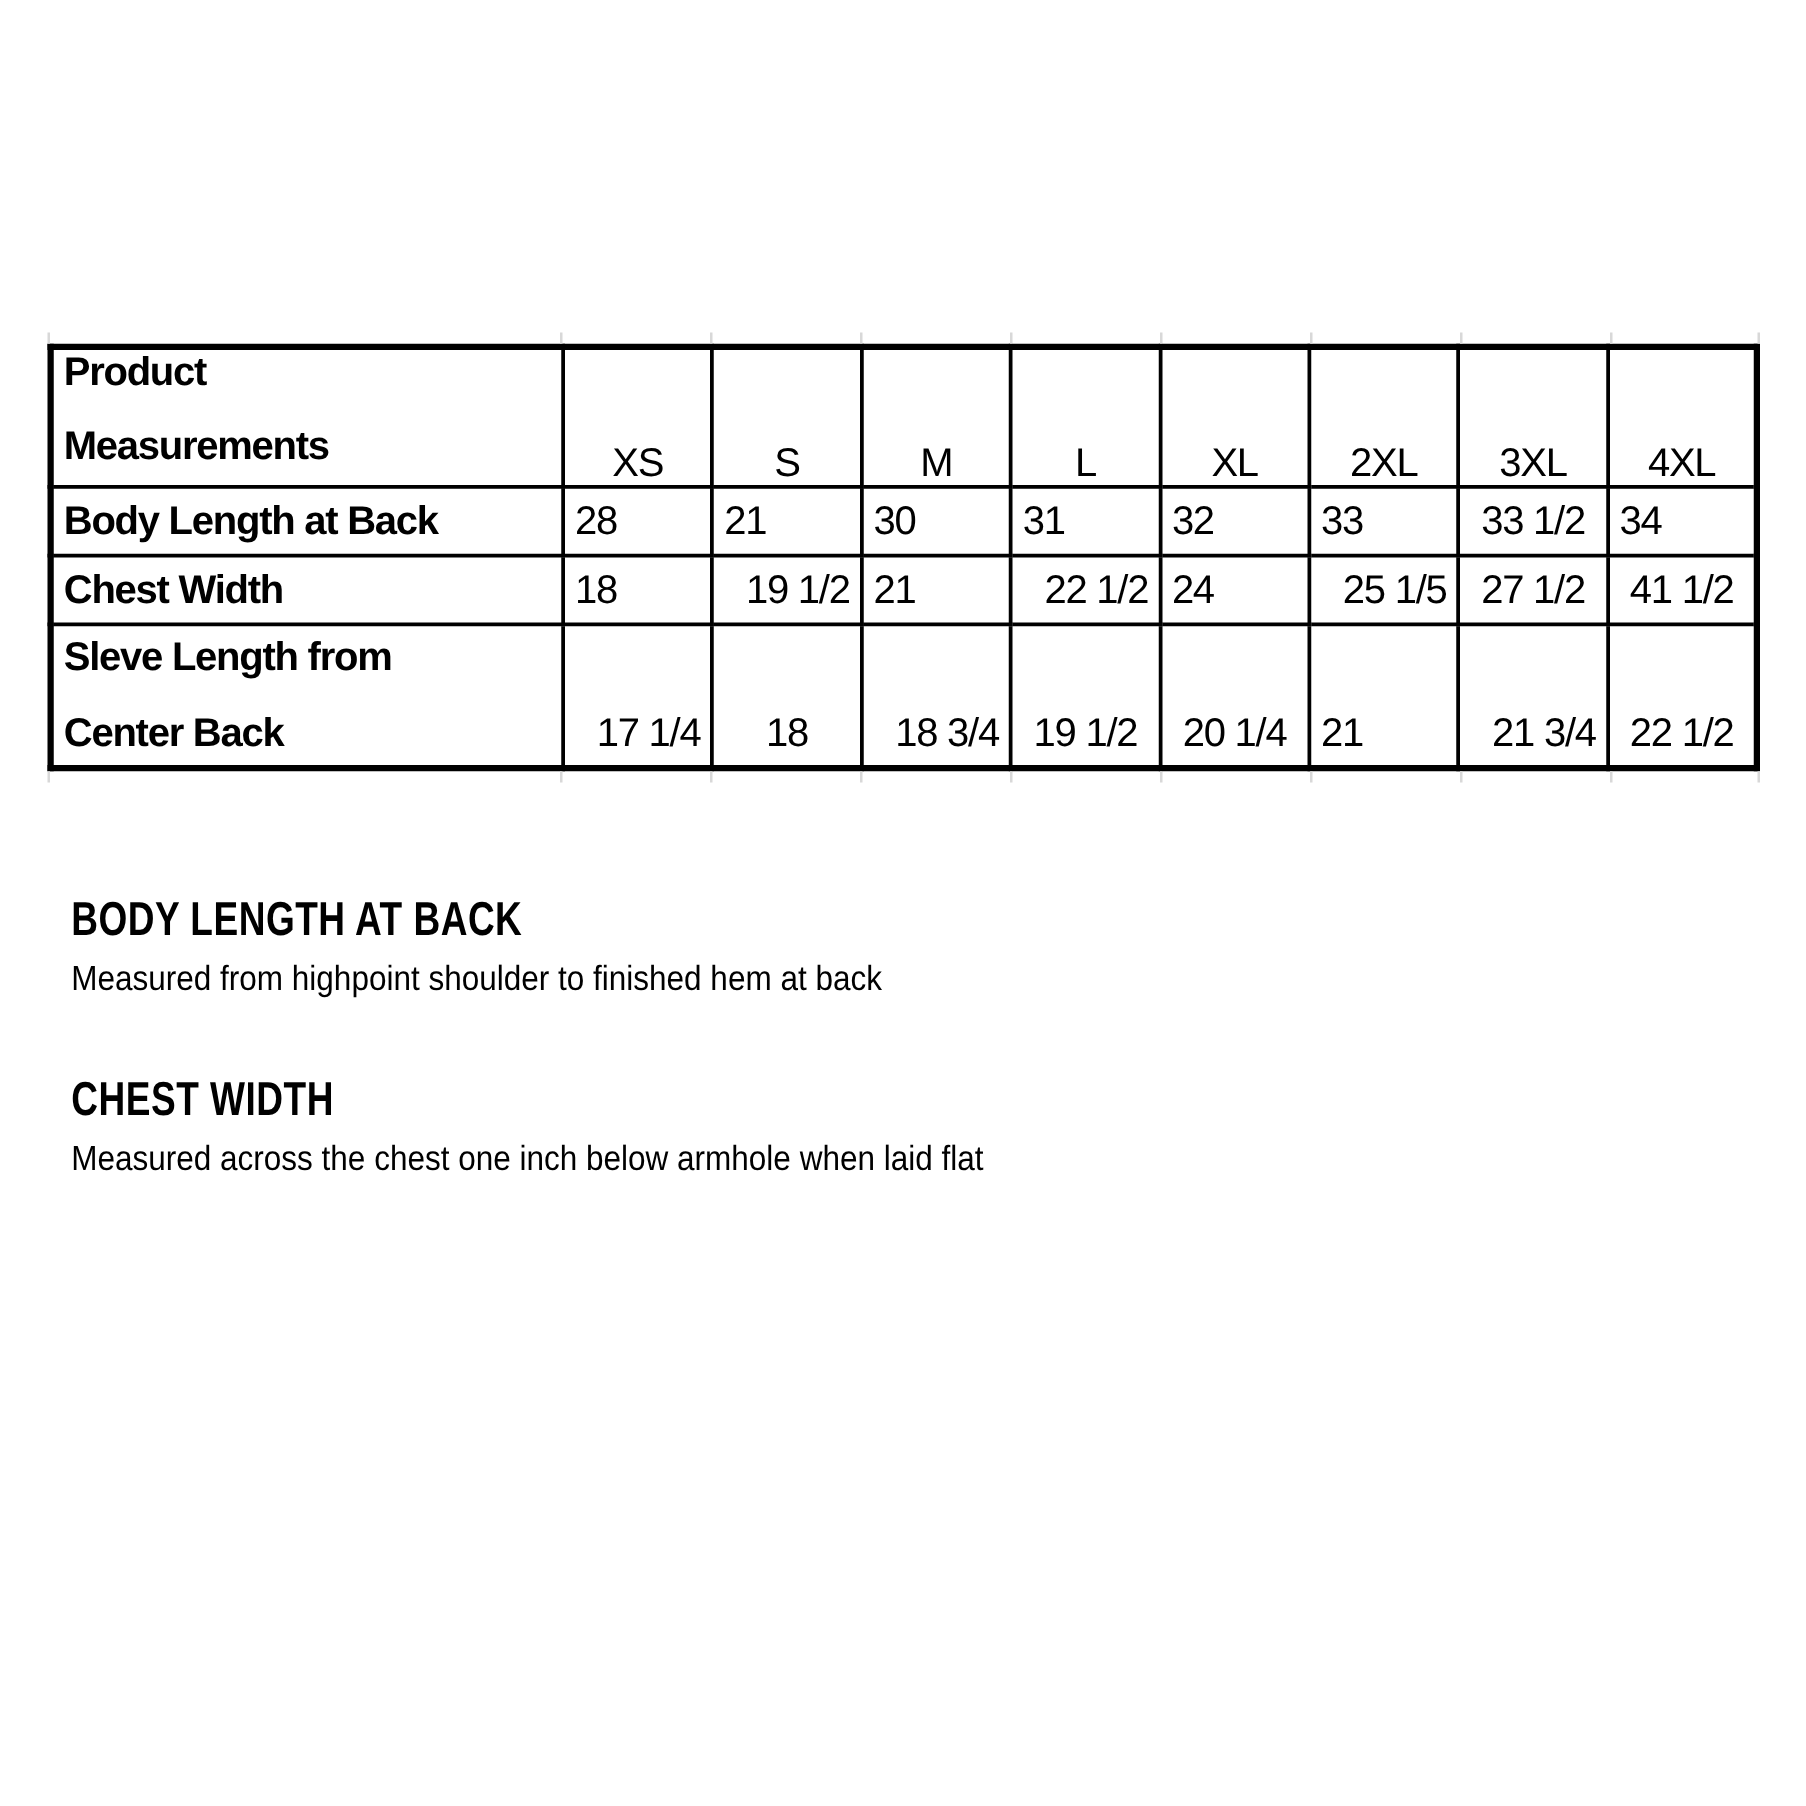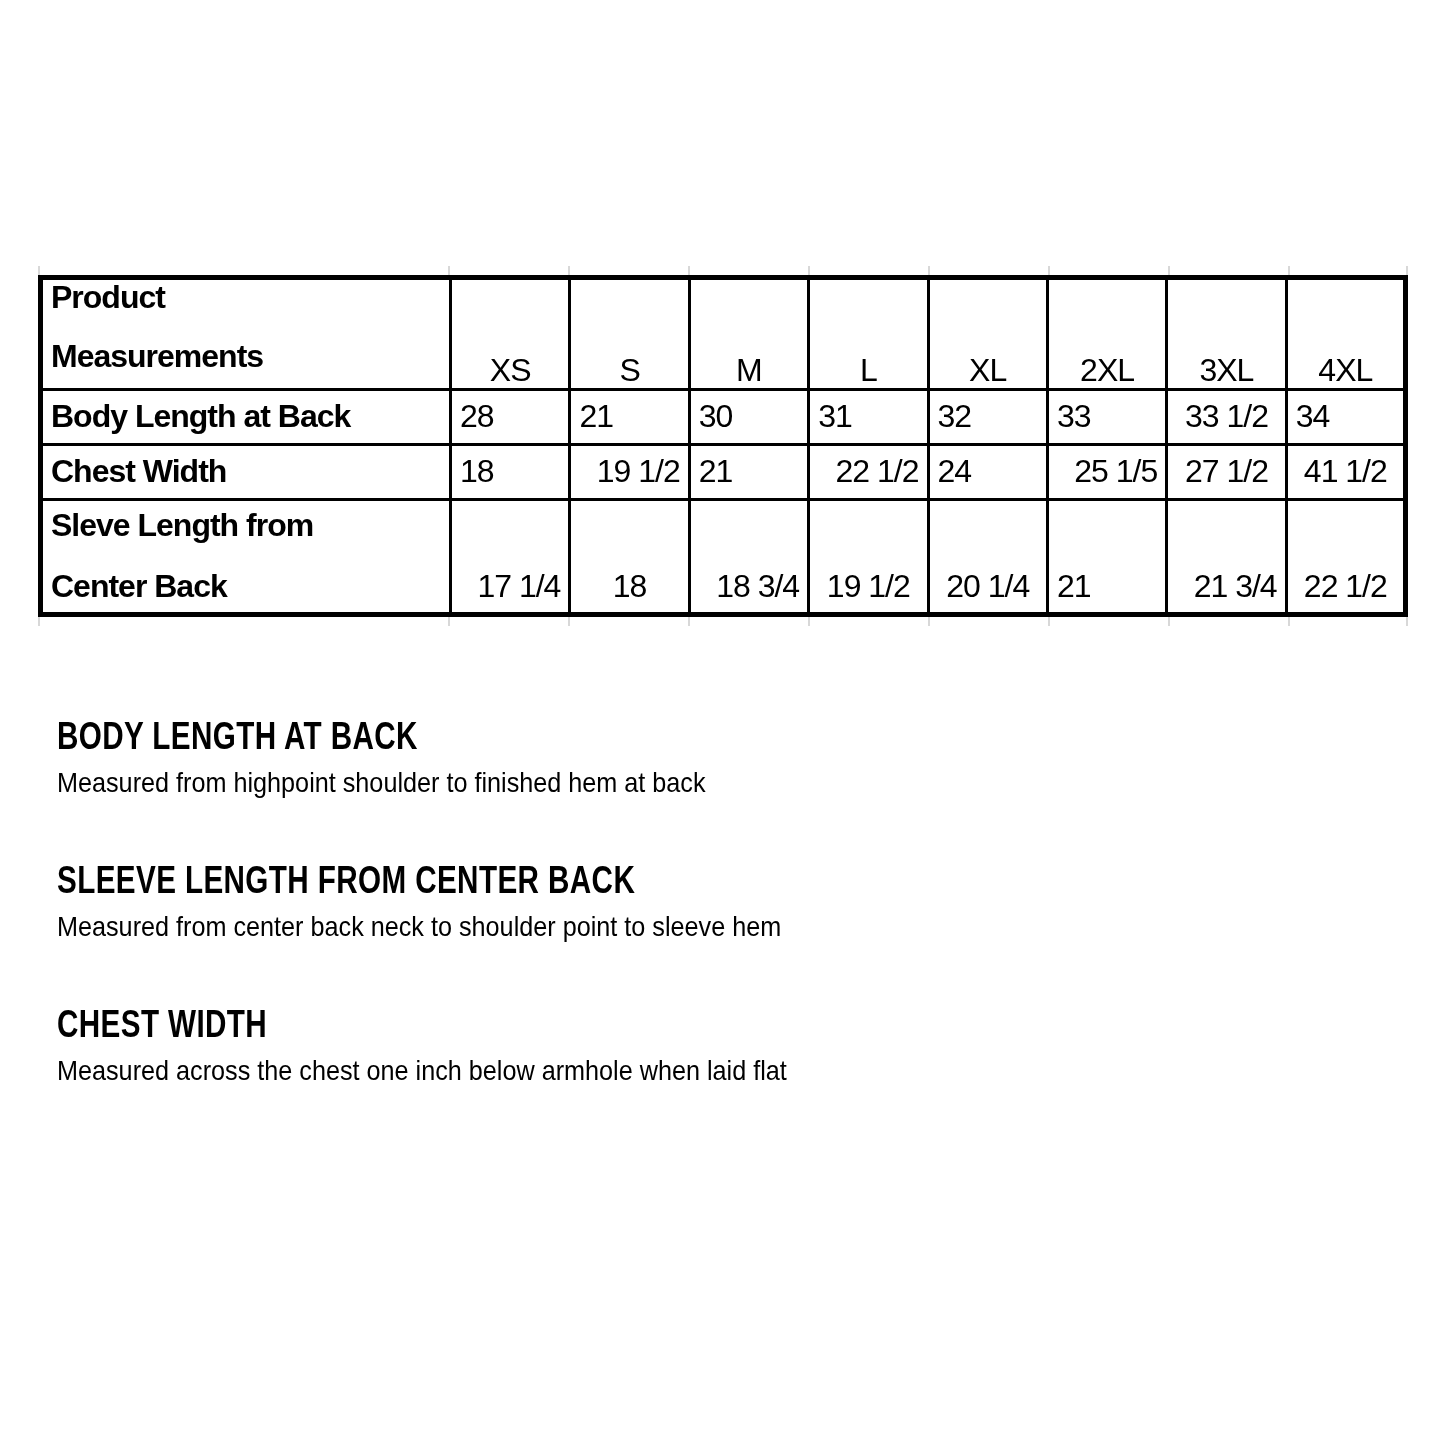--- a/index.html
+++ b/index.html
@@ -233,28 +233,20 @@
 
     <div class="note">
       <div class="note-heading">
         <span>BODY LENGTH AT BACK</span>
       </div>
       <div class="note-desc">
         <span>Measured from highpoint shoulder to finished hem at back</span>
       </div>
     </div>
 
-    <div class="note">
-      <div class="note-heading">
-        <span>SLEEVE LENGTH FROM CENTER BACK</span>
-      </div>
-      <div class="note-desc">
-        <span>Measured from center back neck to shoulder point to sleeve hem</span>
-      </div>
-    </div>
 
     <div class="note">
       <div class="note-heading">
         <span>CHEST WIDTH</span>
       </div>
       <div class="note-desc">
         <span>Measured across the chest one inch below armhole when laid flat</span>
       </div>
     </div>
 

